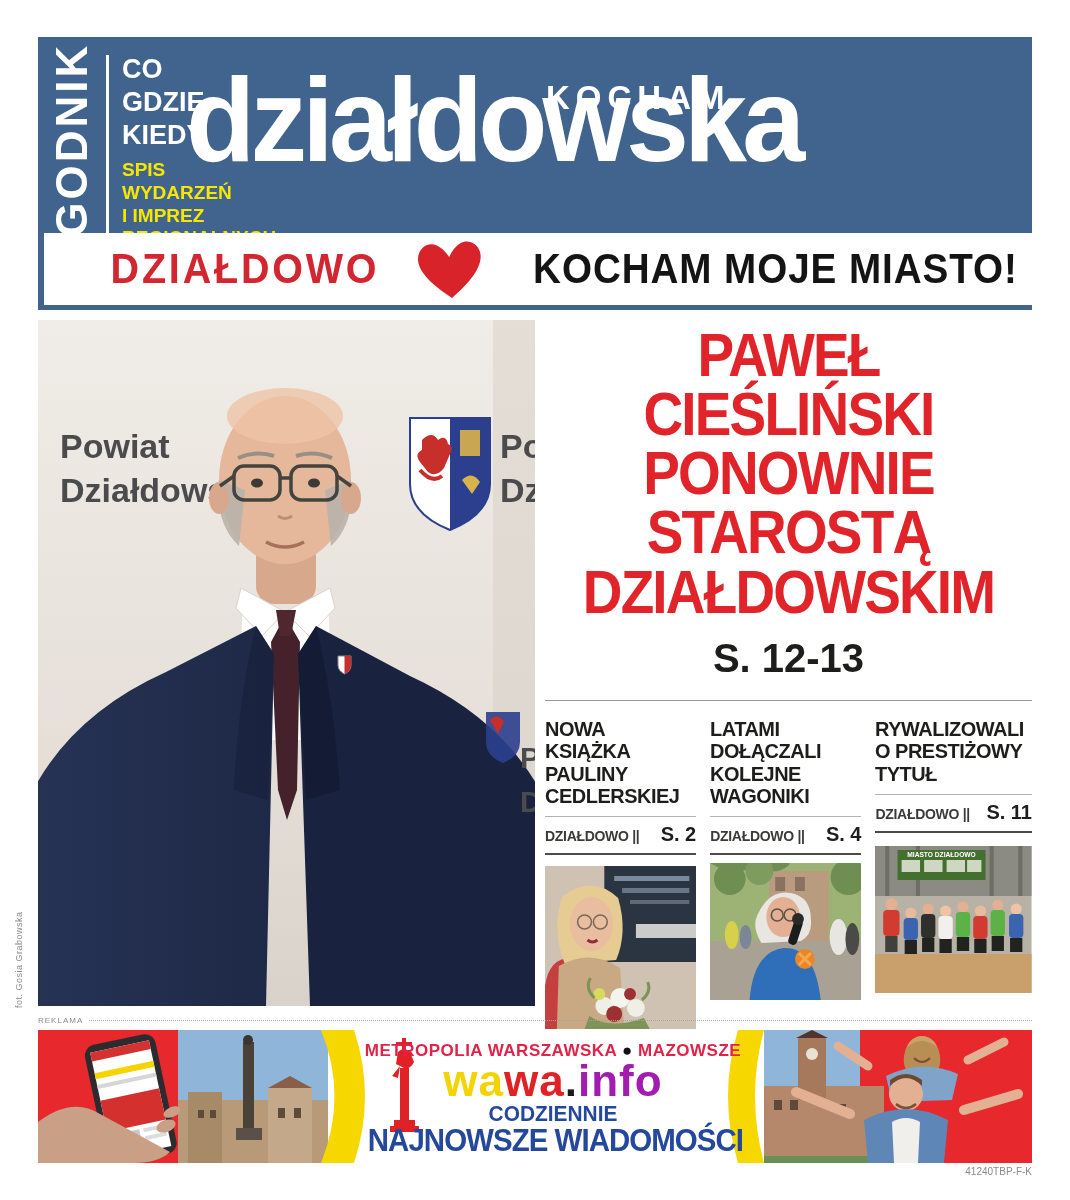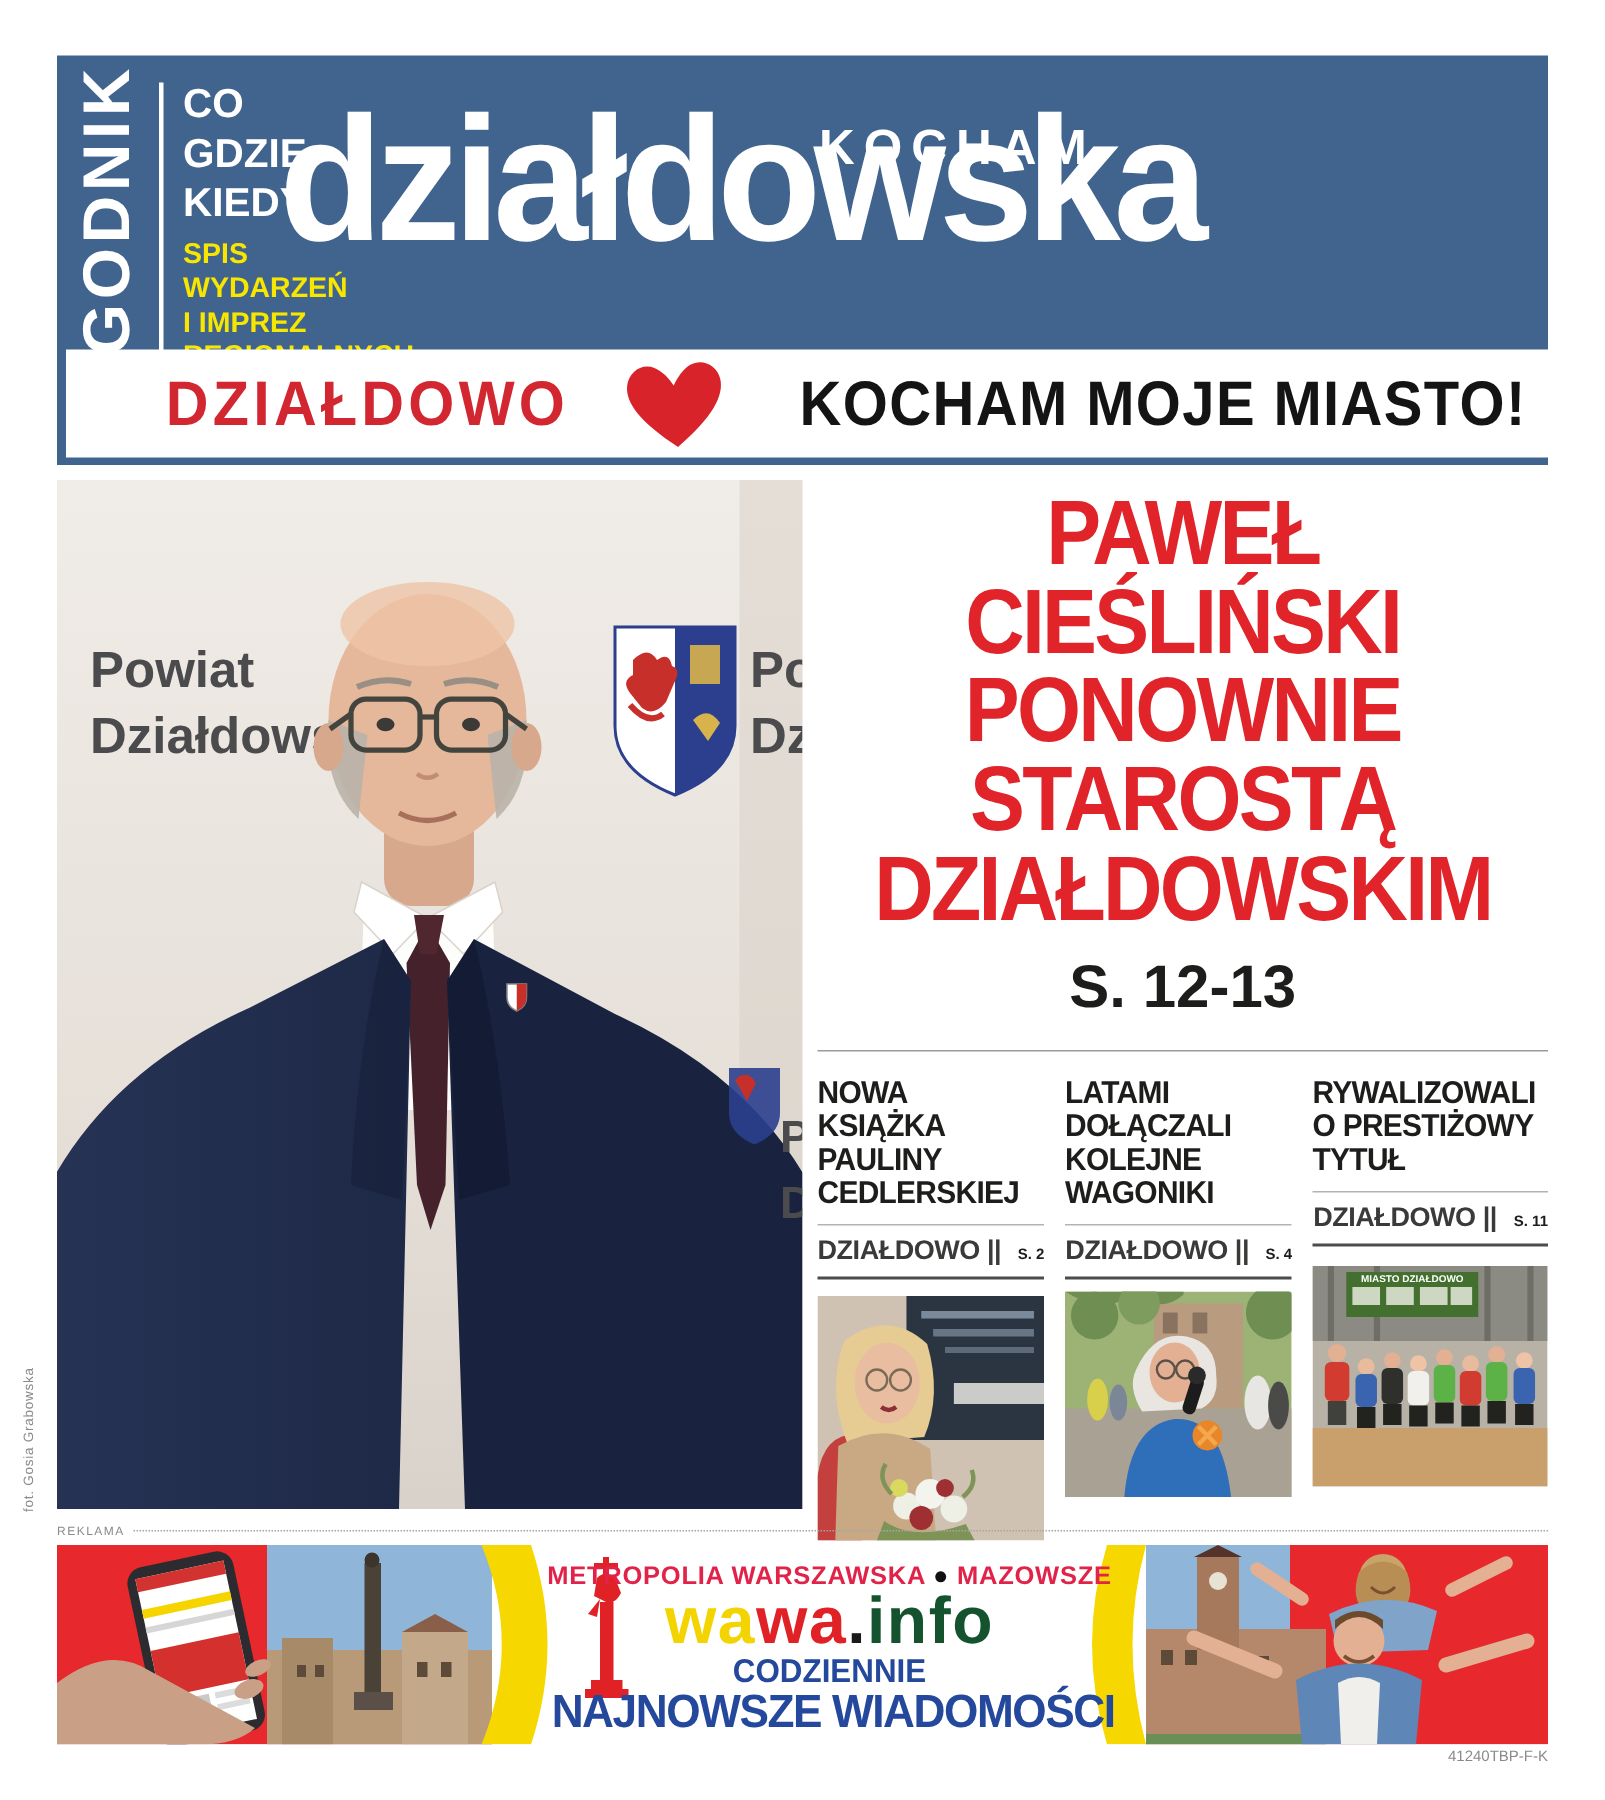--- a/index.html
+++ b/index.html
@@ -56,22 +56,22 @@
   .teaser-rule{left:545px;top:700px;width:487px;height:1px;background:#9b9b9b;}
   .teasers{left:545px;top:718px;width:487px;display:grid;grid-template-columns:1fr 1fr 1fr;gap:14px;}
   .teaser-title{
     color:#1d1d1b;font-weight:bold;font-size:21px;line-height:1.06;letter-spacing:-.5px;
     transform:scaleX(.95);transform-origin:left top;text-transform:uppercase;
   }
   .teaser-meta{
     margin-top:9px;border-top:1px solid #b3b3b3;border-bottom:2px solid #4c4c4c;
     padding:6px 0 7px 0;display:flex;justify-content:space-between;align-items:baseline;
   }
-  .teaser-loc{color:#3a3a39;font-weight:bold;font-size:18px;letter-spacing:-.3px;}
-  .teaser-page{color:#1d1d1b;font-weight:bold;font-size:10px;}
+  .teaser-loc{color:#3a3a39;font-weight:bold;font-size:14px;letter-spacing:-.3px;}
+  .teaser-page{color:#1d1d1b;font-weight:bold;font-size:20px;}
   .teaser-photo{width:100%;display:block;}
   .t1 .teaser-photo{margin-top:11px;height:163px;}
   .t2 .teaser-photo{margin-top:8px;height:137px;}
   .t3 .teaser-photo{margin-top:13px;height:147px;}
   .teaser-photo svg{width:100%;height:100%;display:block;}
 
   
   .reklama-row{left:38px;top:1016px;width:994px;display:flex;align-items:center;gap:6px;}
   .reklama-label{color:#8a8a8a;font-size:8px;letter-spacing:1px;}
   .reklama-dots{flex:1;border-top:1px dotted #a5a5a5;height:0;}
@@ -442,18 +442,18 @@
       <path d="M826,90 q42,-22 84,0 l-4,43 l-76,0 Z" fill="#5e86b7"></path>
       <path d="M854,92 q14,-8 28,0 l-2,41 l-24,0 Z" fill="#f0efec"></path>
     </g>
   </svg>
   <div class="ad-center">
     <div class="ad-tagline">
       <span>METROPOLIA WARSZAWSKA</span>
       <span class="bullet">●</span>
       <span>MAZOWSZE</span>
     </div>
-    <div class="wawa-logo" id="wawa-logo"><span style="color: rgb(243, 212, 0);">w</span><span style="color: rgb(243, 212, 0);">a</span><span style="color: rgb(224, 34, 39);">w</span><span style="color: rgb(224, 34, 39);">a</span><span style="color: rgb(26, 26, 26);">.</span><span style="color: #14532d;">info</span></div>
+    <div class="wawa-logo" id="wawa-logo"><span style="color: rgb(243, 212, 0);">w</span><span style="color: rgb(243, 212, 0);">a</span><span style="color: rgb(224, 34, 39);">w</span><span style="color: rgb(224, 34, 39);">a</span><span style="color: rgb(26, 26, 26);">.</span><span style="color: #a21caf;">info</span></div>
     <div class="ad-line1">CODZIENNIE</div>
     <div class="ad-line2">NAJNOWSZE WIADOMOŚCI</div>
   </div>
 </div>
 <div class="abs ad-code">41240TBP-F-K</div>
 
 </body></html>

